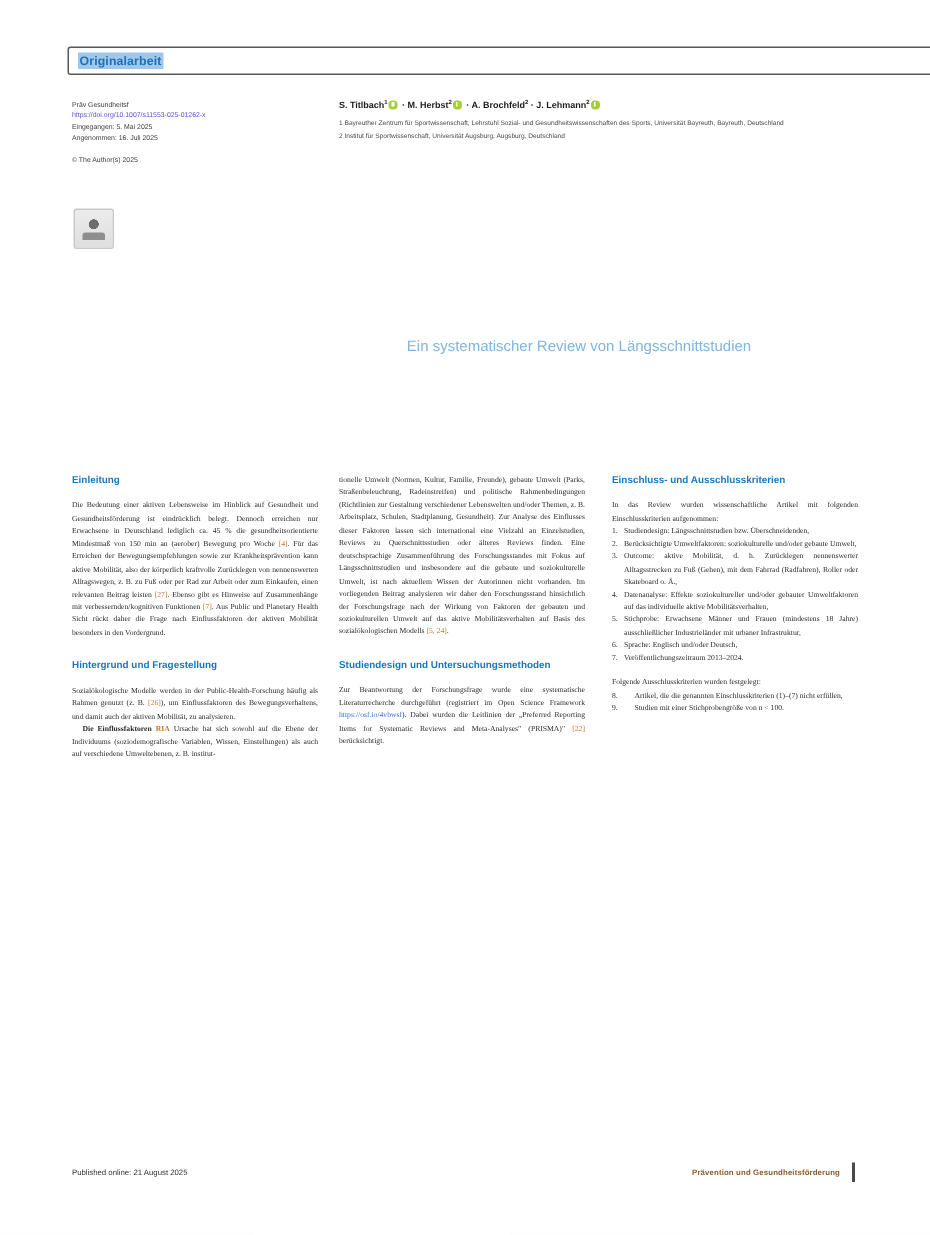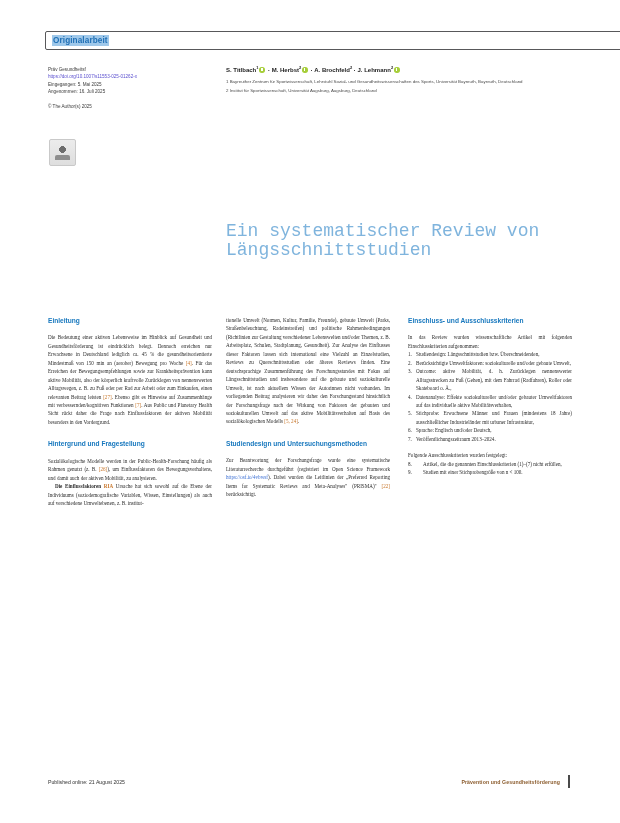--- a/index.html
+++ b/index.html
@@ -89,23 +89,24 @@
   .title{
     position:absolute;left:226px;top:128px;width:320px;
     font-family:"Liberation Sans", sans-serif;
     font-weight:bold;
     font-size:20.5px;line-height:25.5px;
     color:#1878be;
     letter-spacing:-.2px;
   }
   .subtitle{
     position:absolute;left:226px;top:222px;width:320px;
-    font-family:Liberation Mono, monospace;
-    font-size:18px;line-height:19px;
+    font-family:Liberation Sans, sans-serif;
+    font-size:10px;line-height:19px;
     color:#7fb4dd;
+    text-align:center;
   }
 
   
   .col{
     position:absolute;top:316px;width:164px;height:450px;
     font-family:"Liberation Serif", serif;
     font-size:5.1px;
     line-height:8.45px;
     color:#2b2b2b;
     text-align:justify;

